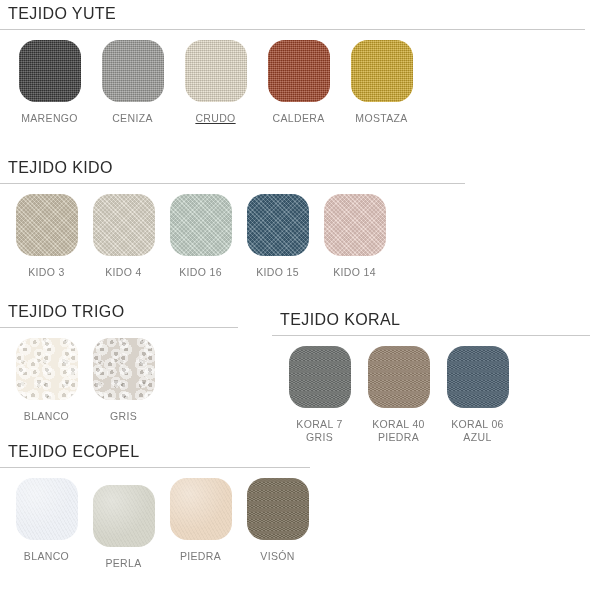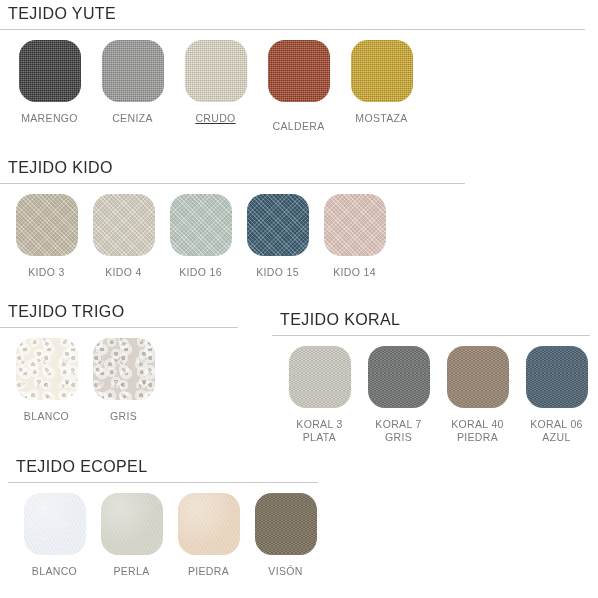--- a/index.html
+++ b/index.html
@@ -132,21 +132,21 @@
           <div class="tex tex-weave"></div>
         </div>
         <div class="swatch-label">CENIZA</div>
       </div>
       <div class="swatch-cell" style="width:83px;text-decoration:underline;">
         <div class="swatch" style="background:#e3dbc8;">
           <div class="tex tex-weave"></div>
         </div>
         <div class="swatch-label">CRUDO</div>
       </div>
-      <div class="swatch-cell" style="width:83px;gap:8px;">
+      <div class="swatch-cell" style="width:83px;">
         <div class="swatch" style="background:#9e4328;">
           <div class="tex tex-weave"></div>
         </div>
         <div class="swatch-label">CALDERA</div>
       </div>
       <div class="swatch-cell" style="width:83px;">
         <div class="swatch" style="background:#cfa92c;">
           <div class="tex tex-weave"></div>
         </div>
         <div class="swatch-label">MOSTAZA</div>
@@ -208,27 +208,20 @@
         <div class="swatch-label">GRIS</div>
       </div>
     </div>
   </div>
 
   <div class="section" style="left:272px; top:310px; width:326px;">
     <div class="section-title">TEJIDO KORAL</div>
     <div class="rule" style="width:318px;"></div>
     <div class="swatch-row">
       <div class="swatch-cell" style="width:79px;">
-        <div class="swatch" style="background:#cfccc3;">
-          <div class="tex tex-grain"></div>
-        </div>
-        <div class="swatch-label">KORAL 3
-PLATA</div>
-      </div>
-      <div class="swatch-cell" style="width:79px;">
         <div class="swatch" style="background:#6e7270;">
           <div class="tex tex-grain"></div>
         </div>
         <div class="swatch-label">KORAL 7
 GRIS</div>
       </div>
       <div class="swatch-cell" style="width:79px;">
         <div class="swatch" style="background:#988572;">
           <div class="tex tex-grain"></div>
         </div>
@@ -238,31 +231,31 @@
       <div class="swatch-cell" style="width:79px;">
         <div class="swatch" style="background:#4e6272;">
           <div class="tex tex-grain"></div>
         </div>
         <div class="swatch-label">KORAL 06
 AZUL</div>
       </div>
     </div>
   </div>
 
-  <div class="section" style="left:0px; top:457px; width:330px;padding-left:8px;">
+  <div class="section" style="left:0px; top:442px; width:330px;">
     <div class="section-title">TEJIDO ECOPEL</div>
     <div class="rule" style="width:310px;"></div>
     <div class="swatch-row">
       <div class="swatch-cell" style="width:77px;">
         <div class="swatch" style="background:#eef1f6;">
           <div class="tex tex-flat"></div>
         </div>
         <div class="swatch-label">BLANCO</div>
       </div>
-      <div class="swatch-cell" style="width:77px;">
+      <div class="swatch-cell" style="width:77px;margin-top:7px;">
         <div class="swatch" style="background:#d6d6cb;">
           <div class="tex tex-flat"></div>
         </div>
         <div class="swatch-label">PERLA</div>
       </div>
       <div class="swatch-cell" style="width:77px;">
         <div class="swatch" style="background:#ebd8c3;">
           <div class="tex tex-flat"></div>
         </div>
         <div class="swatch-label">PIEDRA</div>

